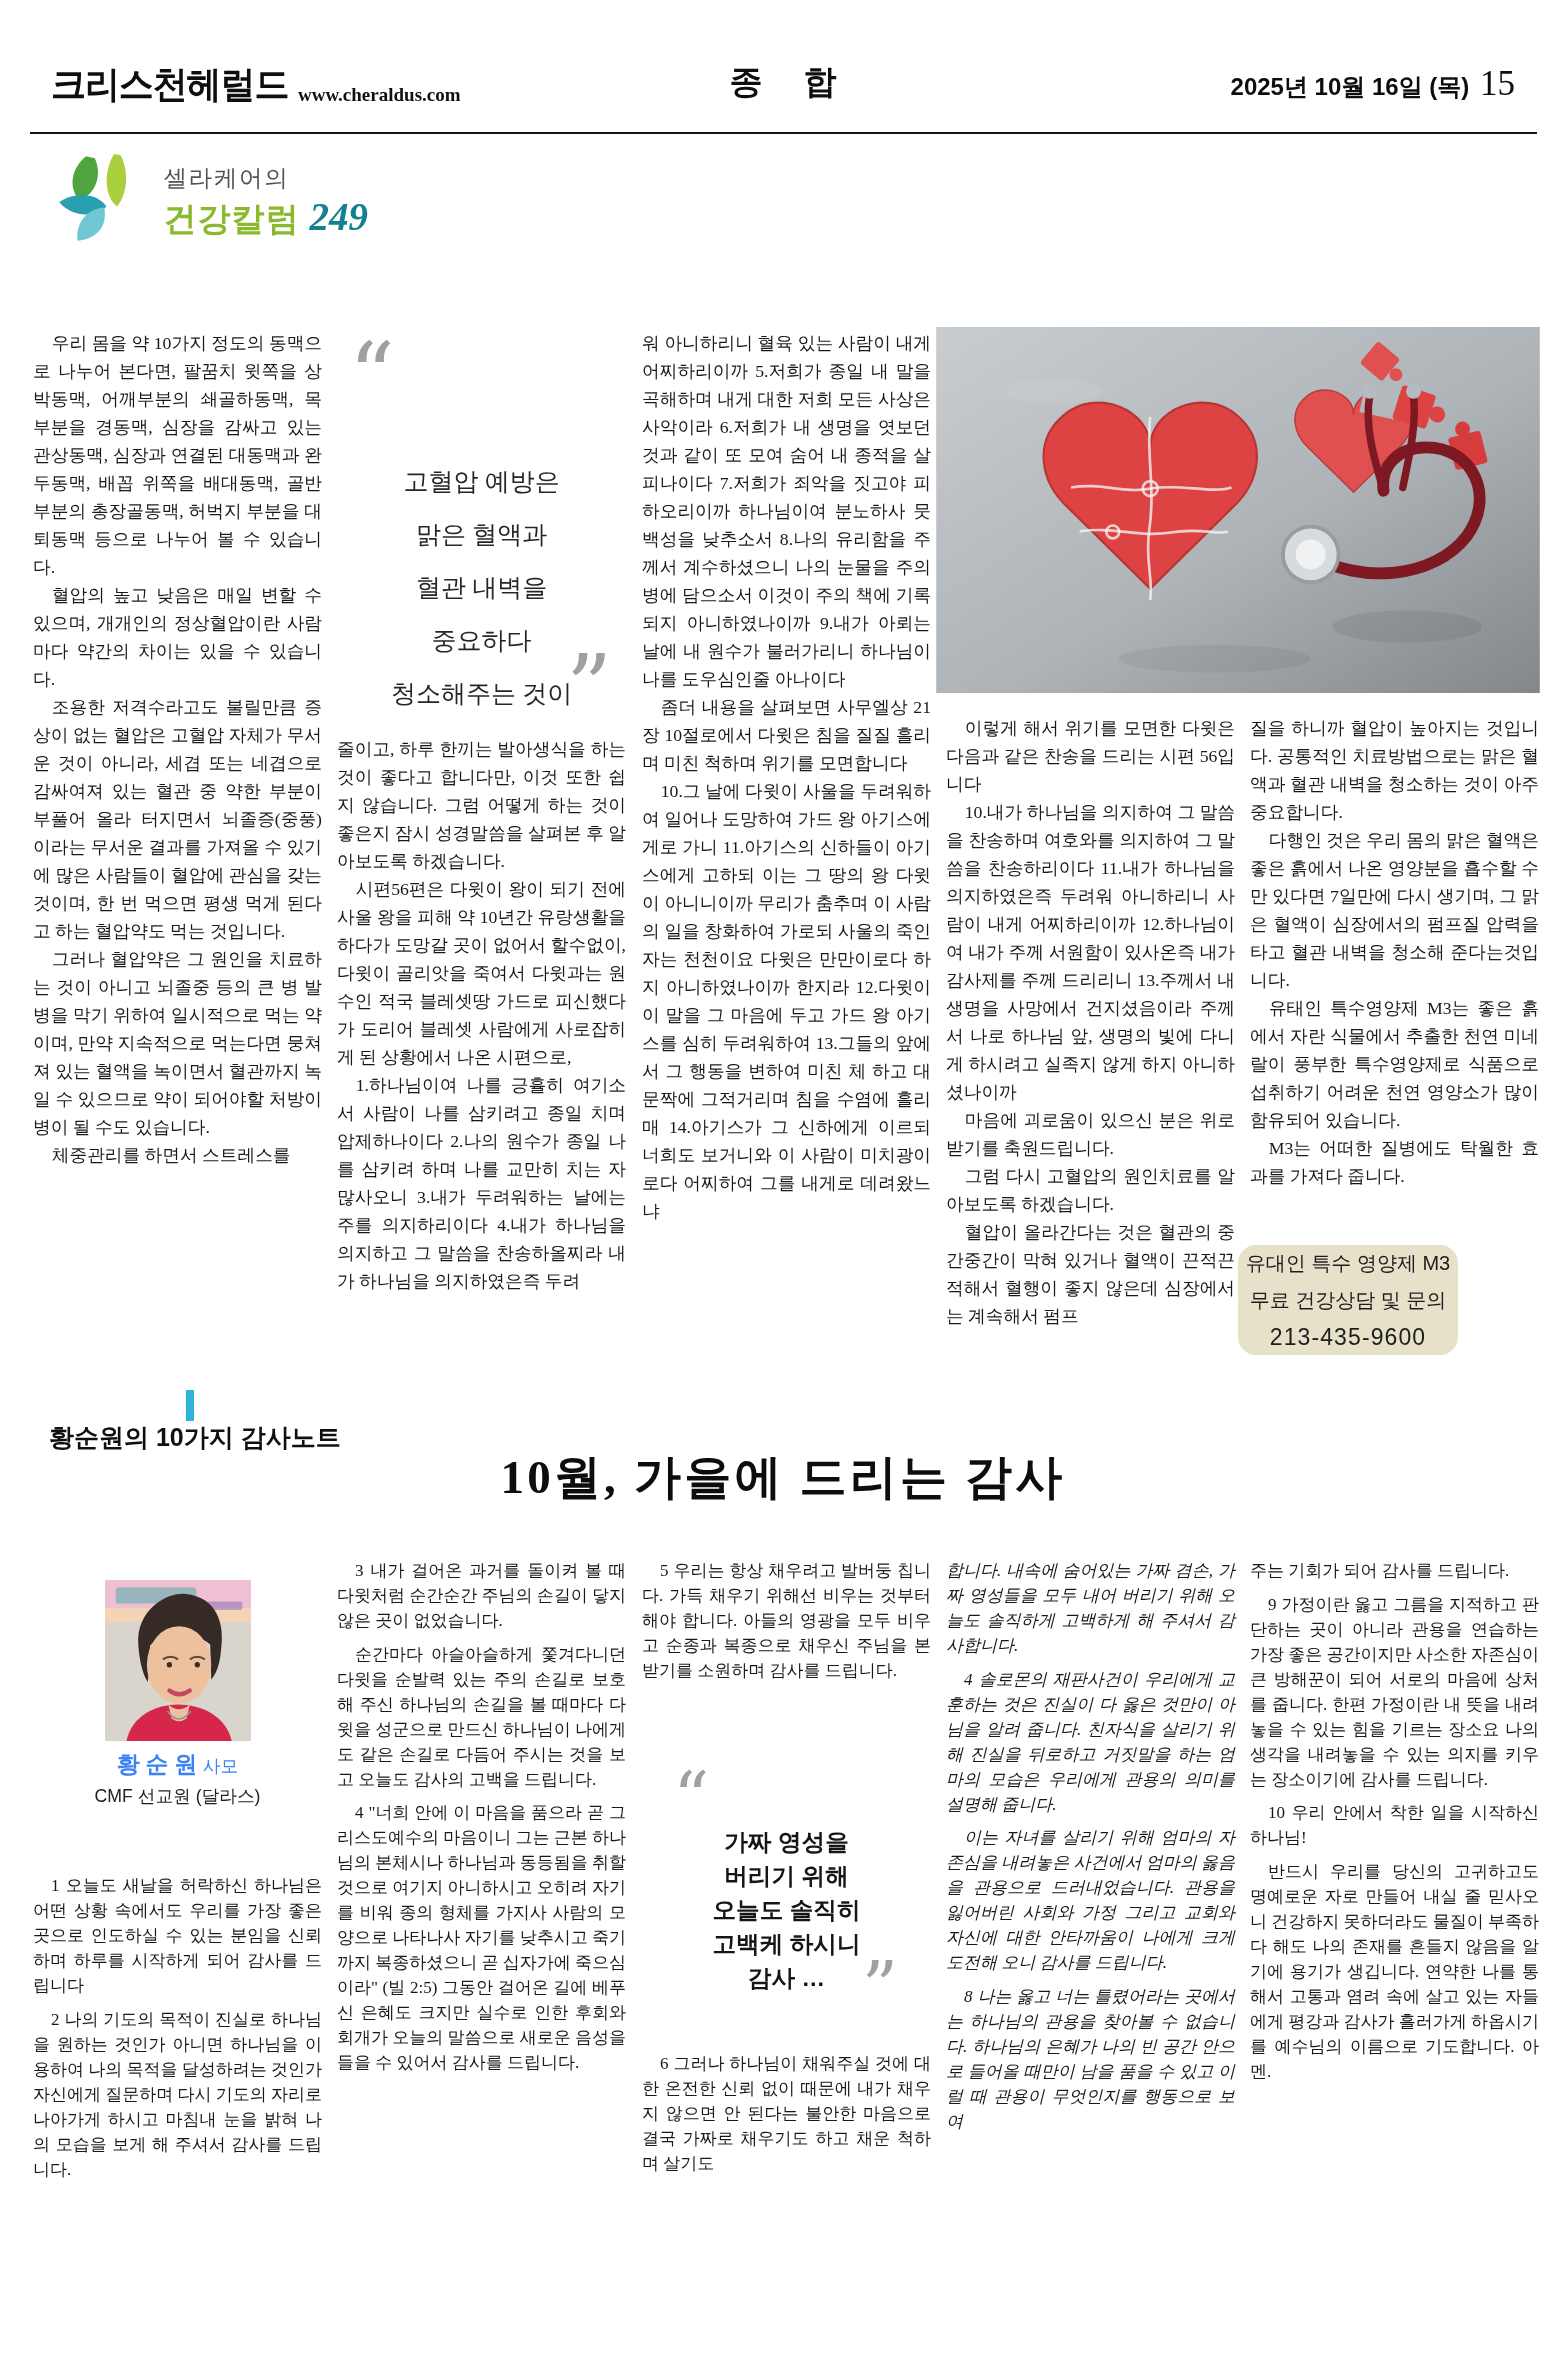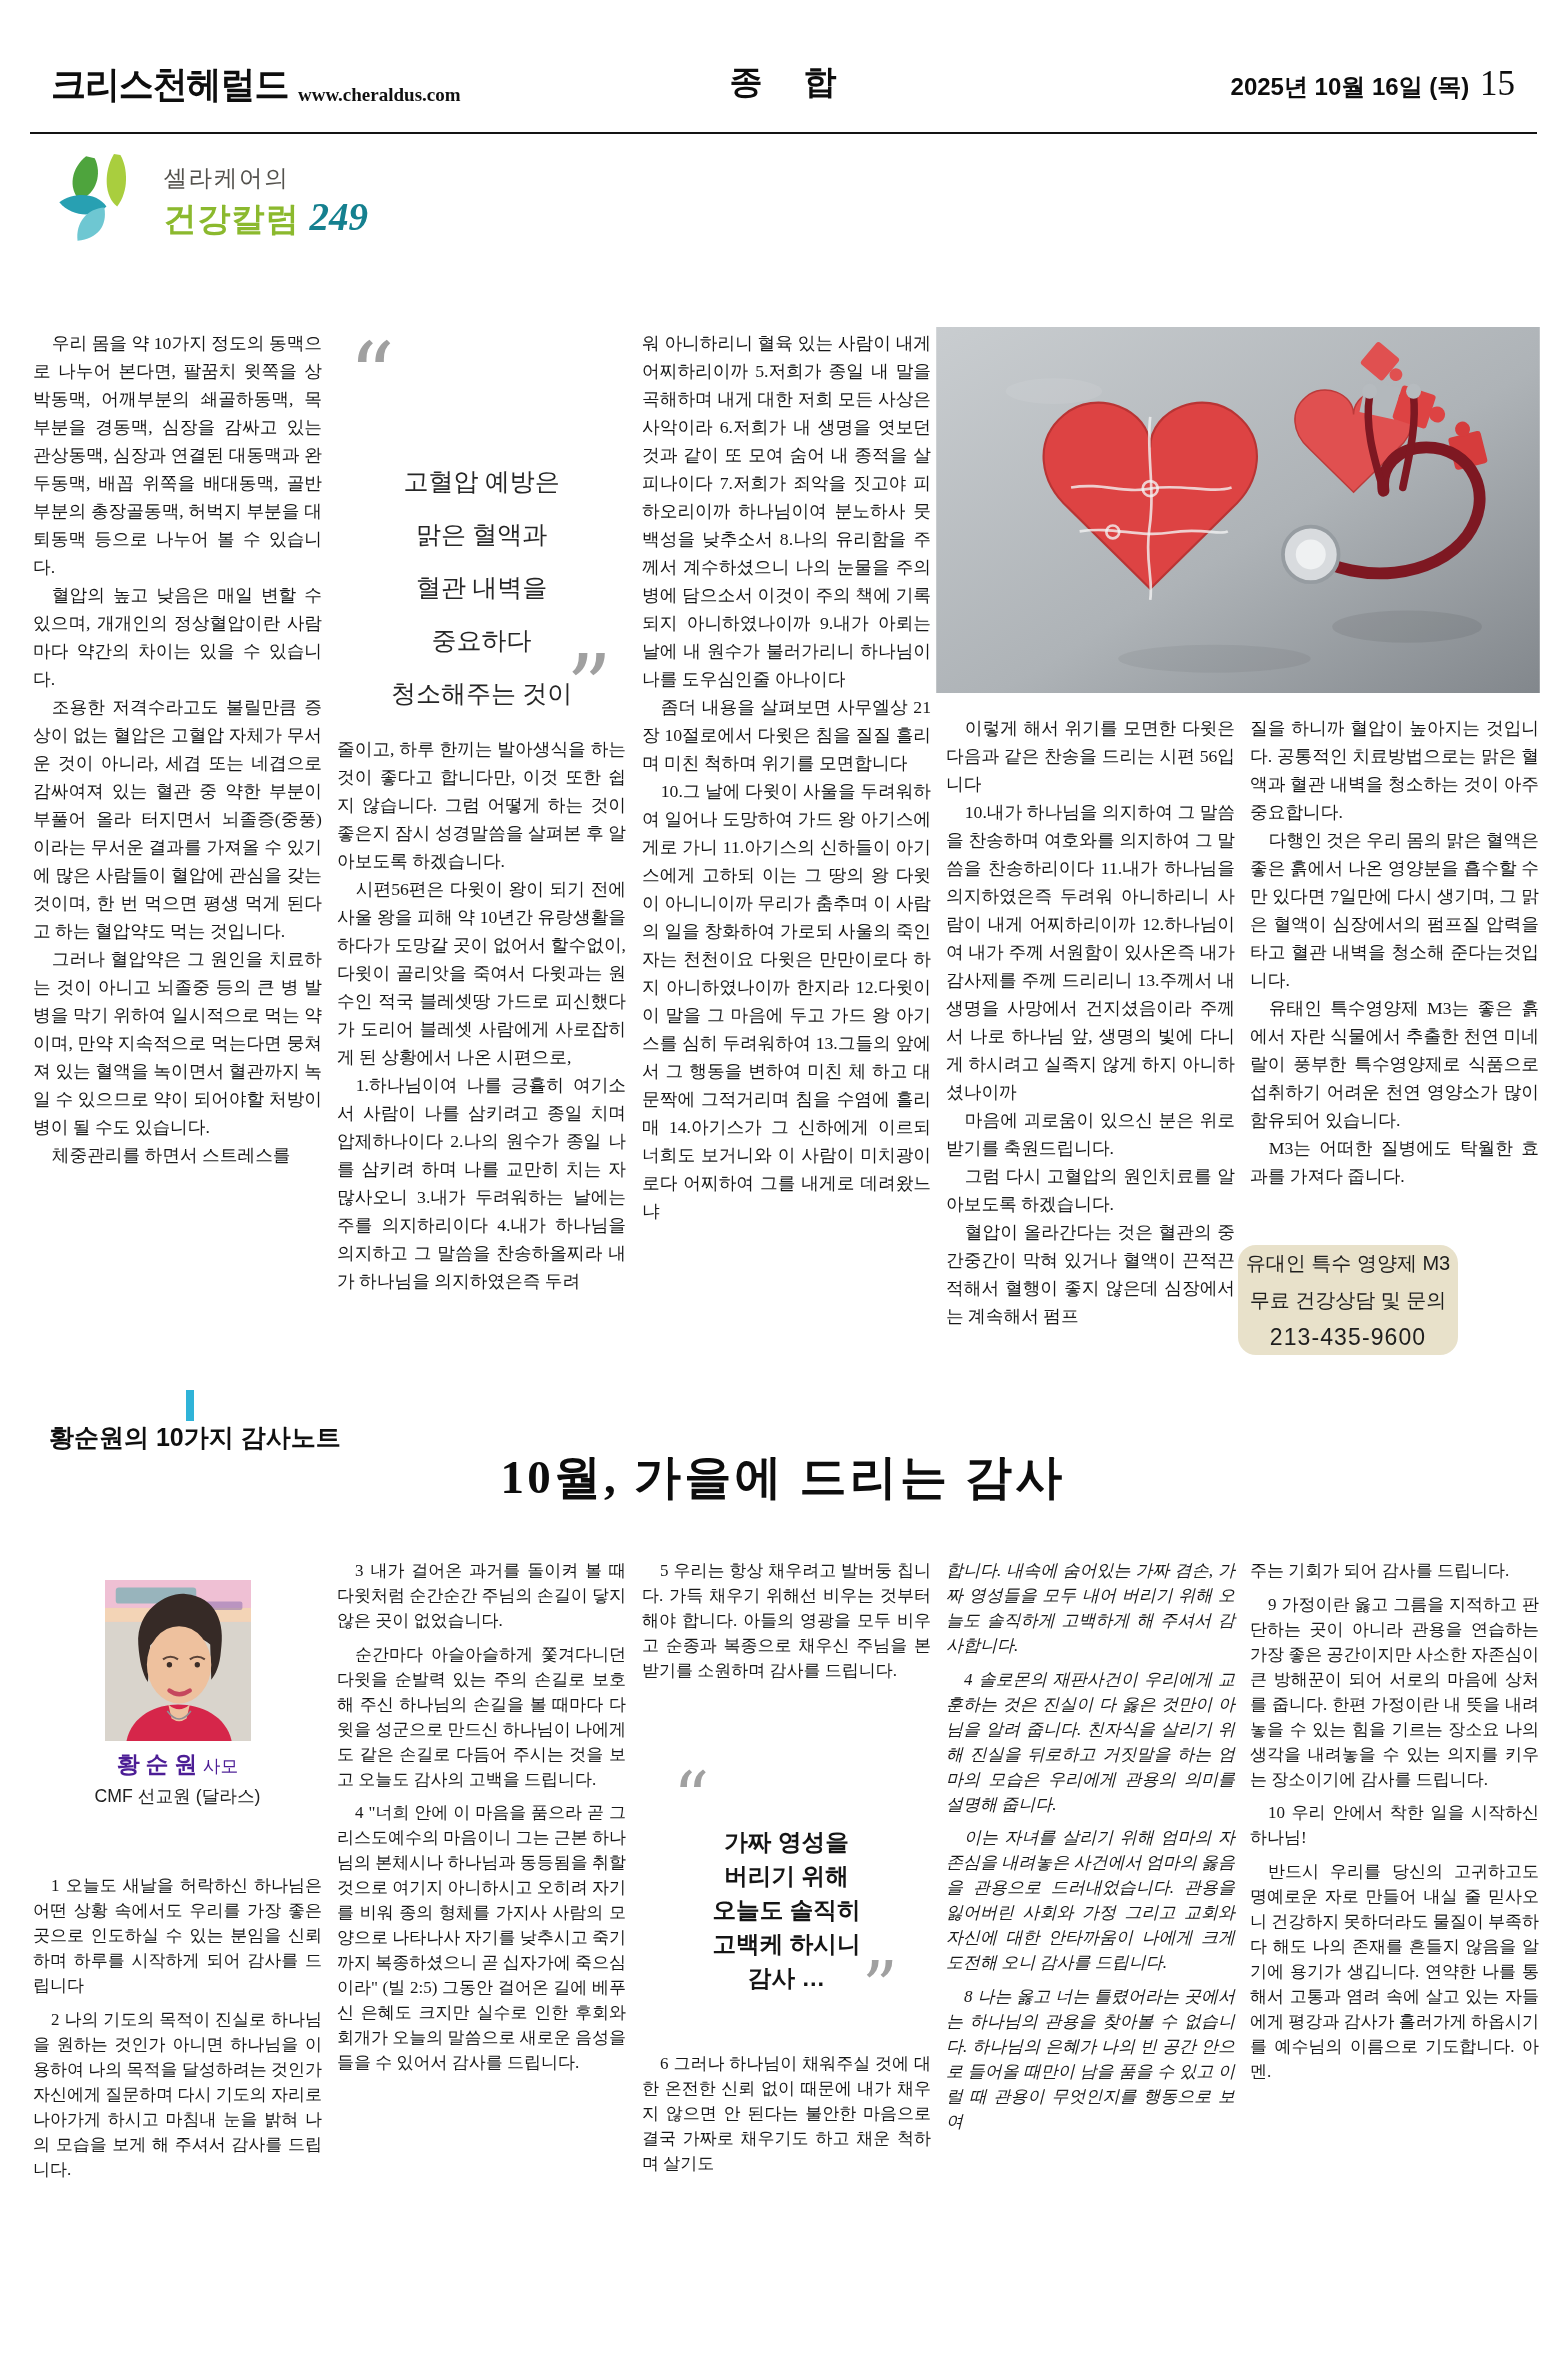--- a/index.html
+++ b/index.html
@@ -63,21 +63,21 @@
   .t-col{position:absolute;width:289px;font-size:17px;line-height:25px;text-align:justify;
          text-justify:inter-character;word-break:break-all;color:#181818;}
   .t-col p{margin:0;text-indent:1.06em;}
   .t-col p + p{margin-top:8.6px;}
   .t1{left:33px;top:1580px;}
   .t2{left:337px;top:1558px;}
   .t3{left:642px;top:1558px;}
   .t4{left:946px;top:1558px;font-style:italic;}
   .t5{left:1250px;top:1558px;}
   .author-photo{display:block;margin:0 auto;}
-  .author-name{text-align:center;font-family:"Liberation Serif",serif;font-weight:700;font-size:23px;margin-top:10.7px;color:#4c1d95;}
+  .author-name{text-align:center;font-family:"Liberation Serif",serif;font-weight:700;font-size:23px;margin-top:10.7px;color:#3b82f6;}
   .author-title{font-weight:400;font-size:17.7px;margin-left:5.4px;}
   .author-affil{text-align:center;font-family:"Liberation Sans",sans-serif;font-size:17.7px;margin-top:5.4px;color:#222;}
   .t1-text{margin-top:64px;}
 </style>
 </head>
 <body>
 
 <div class="page">
 
   <div class="masthead">크리스천헤럴드</div>

